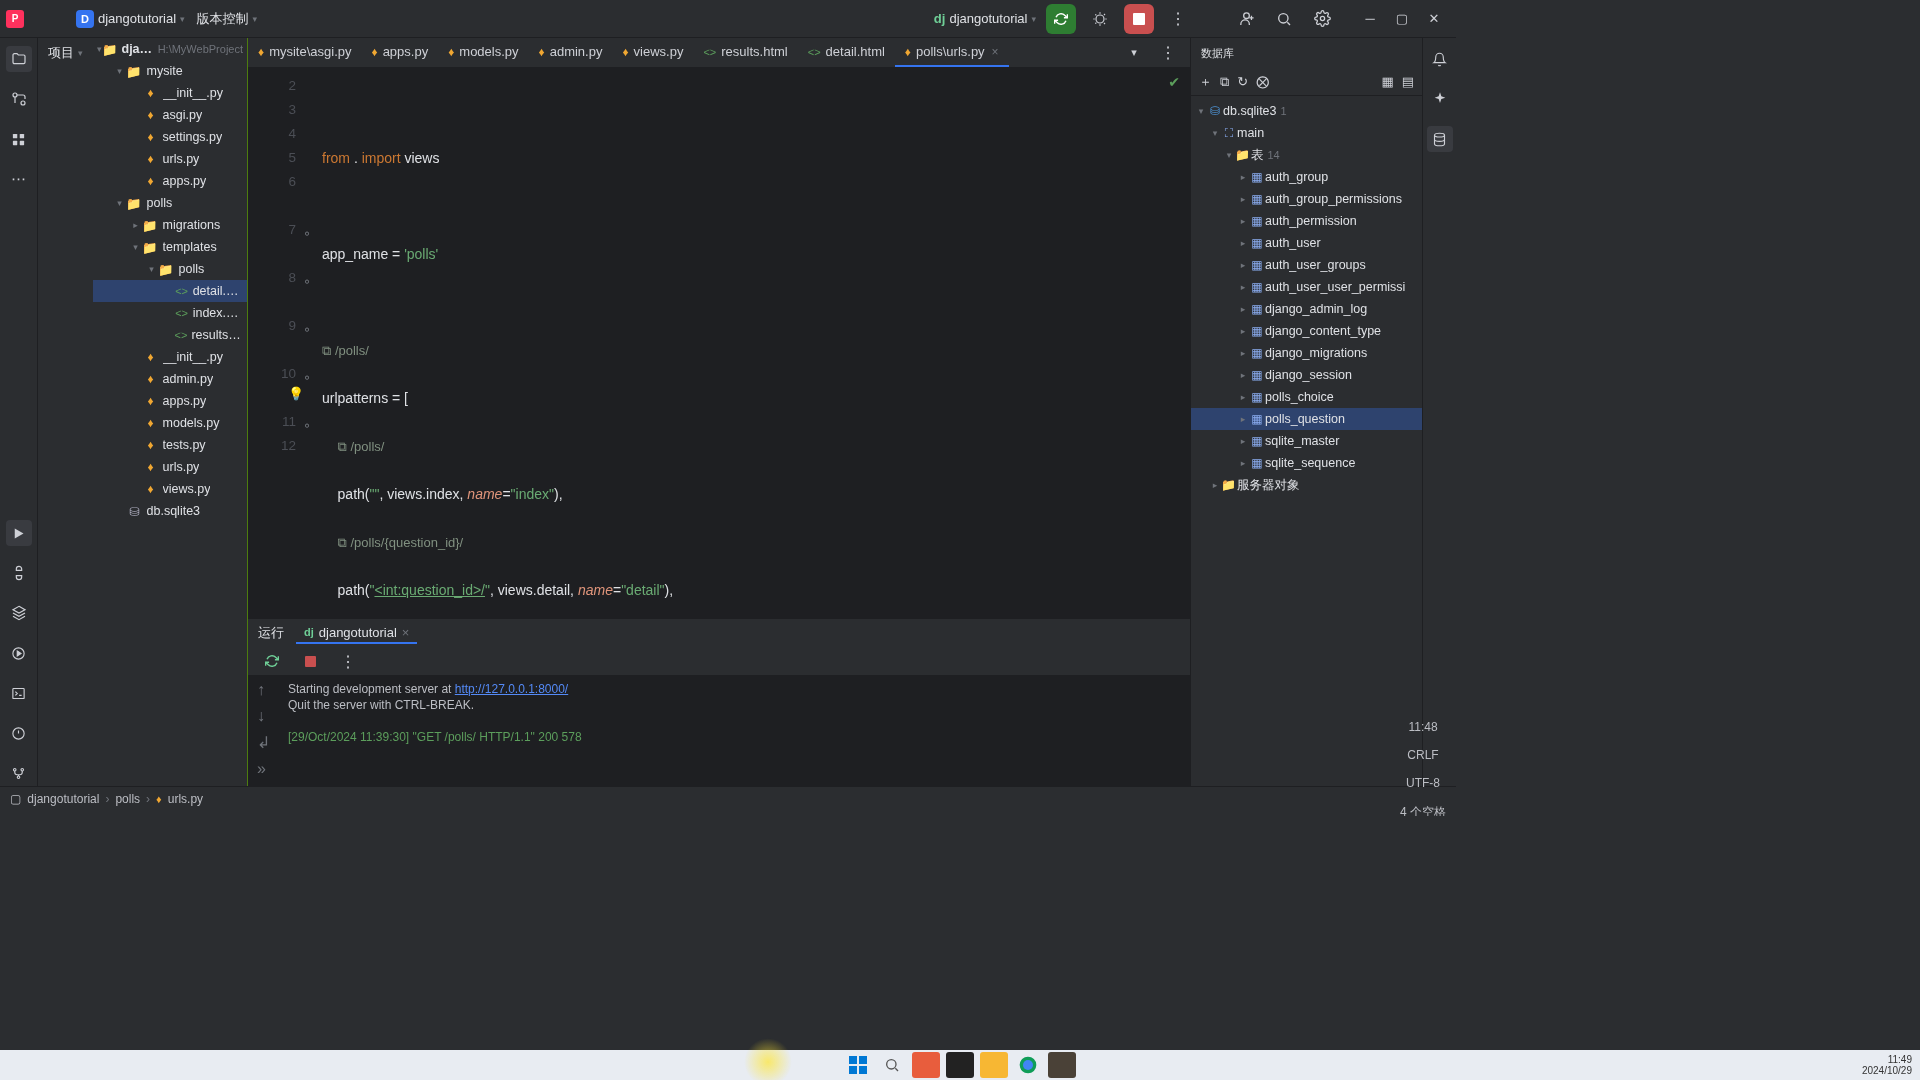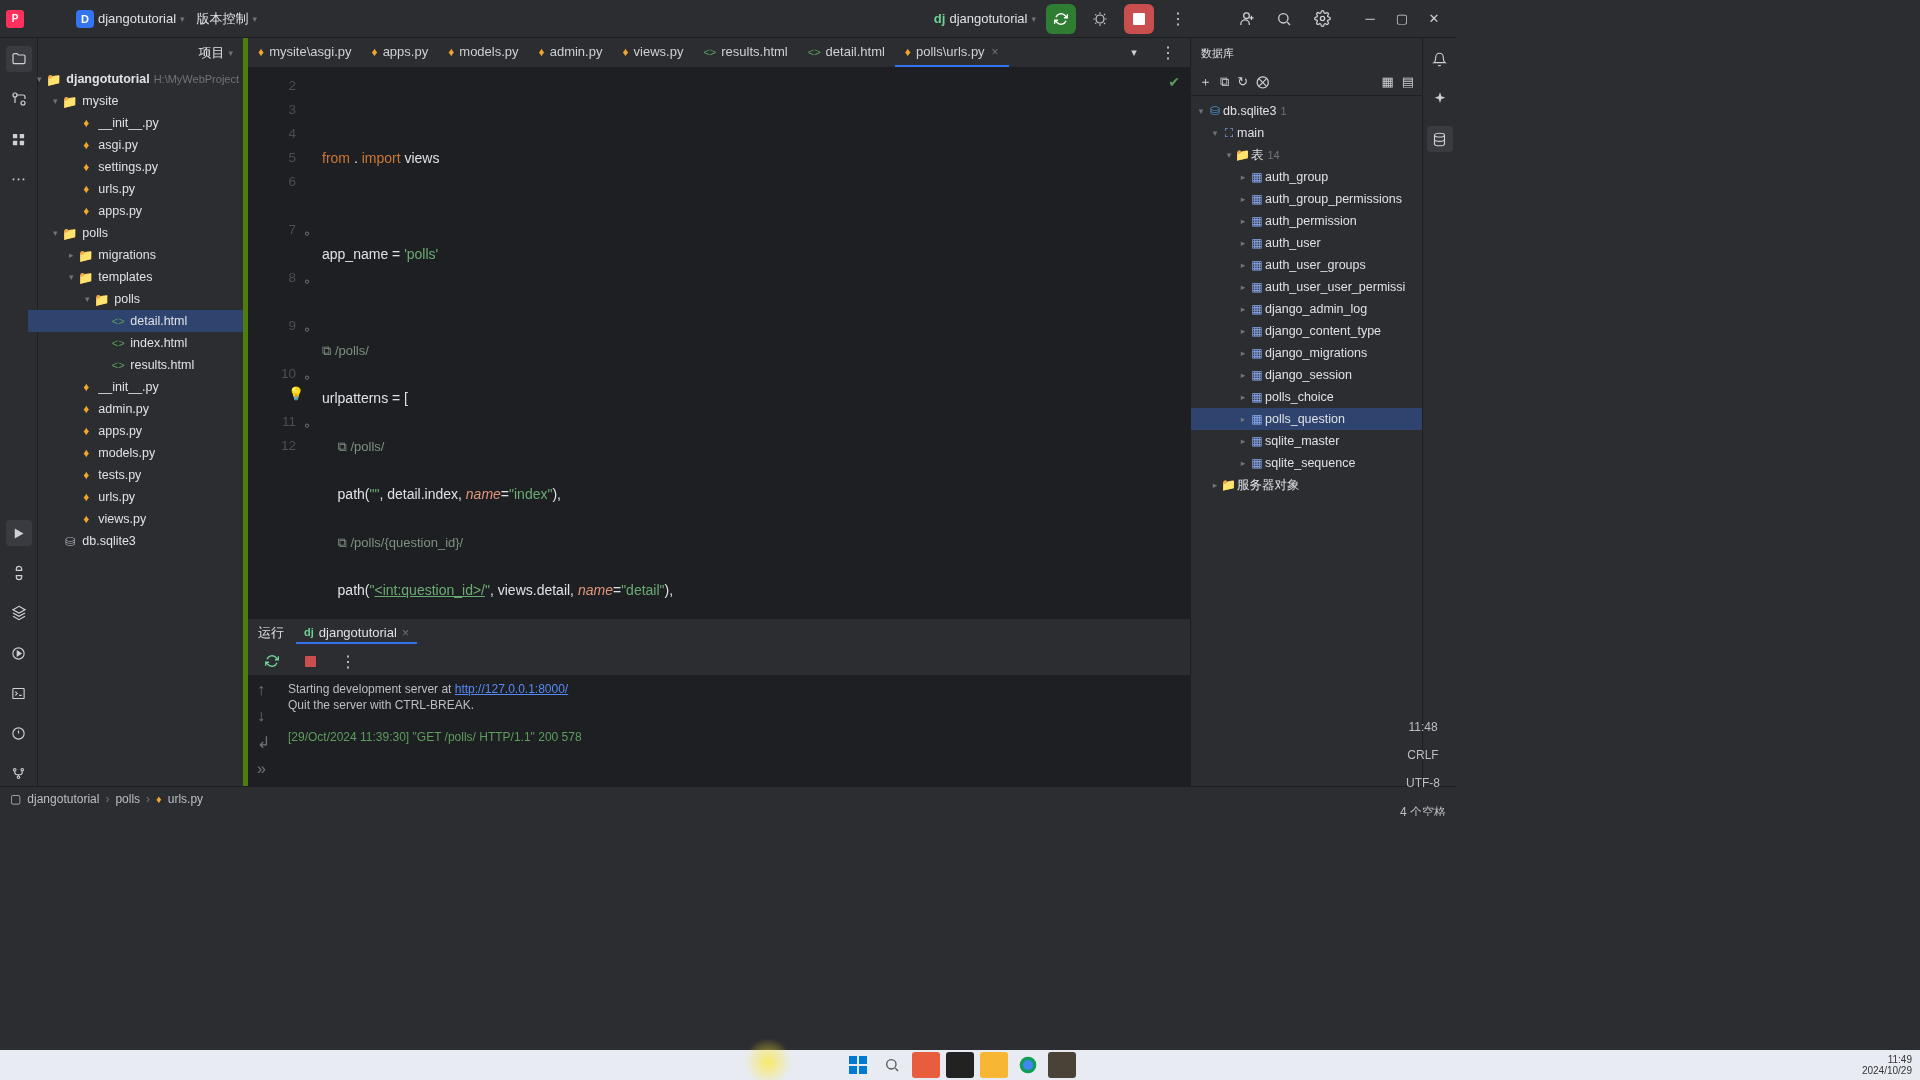--- a/index.html
+++ b/index.html
@@ -26,21 +26,21 @@
 .main { display:flex; height: calc(100% - 38px - 30px); }
 .farleft { width:38px; background:#2b2d30; border-right:1px solid #1e1f22; display:flex; flex-direction:column; align-items:center; padding-top:8px; gap:14px;}
 .farleft .tool { width:26px;height:26px;display:flex;align-items:center;justify-content:center;border-radius:4px;cursor:pointer;color:#ced0d6;font-size:15px;}
 .farleft .tool.active { background:#393b40; }
 .farleft .spacer { flex:1; }
 .farright { width:34px; background:#2b2d30; border-left:1px solid #1e1f22; display:flex; flex-direction:column; align-items:center; padding-top:8px; gap:14px;}
 .farright .tool { width:26px;height:26px;display:flex;align-items:center;justify-content:center;border-radius:4px;cursor:pointer;color:#ced0d6;font-size:15px;}
 .farright .tool.active { background:#393b40; }
 
 
-.project { width:210px; background:#2b2d30; border-right:5px solid #4d7c0f; display:flex; flex-direction:column;align-items:flex-end; }
+.project { width:210px; background:#2b2d30; border-right:1px solid #4d7c0f; display:flex; flex-direction:row; }
 .project .header { height:30px; display:flex; align-items:center; padding:0 10px; font-size:13px; gap:4px; cursor:pointer;}
 .tree { flex:1; overflow:auto; font-size:12.5px; }
 .tree-row { display:flex; align-items:center; height:22px; cursor:pointer; padding-right:4px;}
 .tree-row.selected { background:#2e436e; }
 .tree-row .arrow { width:14px; text-align:center; color:#6f737a; font-size:9px;}
 .tree-row .icon { width:16px; margin-right:4px; display:flex; align-items:center; justify-content:center;}
 .py-i { color:#f0a732; font-size:12px; font-weight:bold;}
 .html-i { color:#5c9e5c; font-size:11px; }
 .dir-i { color:#ced0d6; }
 .tree-row .label { white-space:nowrap; overflow:hidden; text-overflow:ellipsis;}
@@ -408,21 +408,21 @@
       </div>
       <div class="code">
 <div class="line"></div>
 <div class="line"><span class="kw">from</span><span> . </span><span class="kw">import</span><span> views</span></div>
 <div class="line"></div>
 <div class="line"><span>app_name = </span><span class="st">'polls'</span></div>
 <div class="line"></div>
 <div class="line"><span class="url-hint">⧉ </span><span class="url-hint">/polls/</span></div>
 <div class="line">urlpatterns = [</div>
 <div class="line">    <span class="url-hint">⧉ </span><span class="url-hint">/polls/</span></div>
-<div class="line"><span>    path(</span><span class="st">""</span><span>, detail.index, </span><span class="pm">name</span><span>=</span><span class="st">"index"</span><span>),</span></div>
+<div class="line"><span>    path(</span><span class="st">""</span><span>, views.index, </span><span class="pm">name</span><span>=</span><span class="st">"index"</span><span>),</span></div>
 <div class="line">    <span class="url-hint">⧉ </span><span class="url-hint">/polls/{question_id}/</span></div>
 <div class="line"><span>    path(</span><span class="st">"</span><span class="st" style="text-decoration:underline;">&lt;int:question_id&gt;/</span><span class="st">"</span><span>, views.detail, </span><span class="pm">name</span><span>=</span><span class="st">"detail"</span><span>),</span></div>
 
 
 
 
 
       </div>
       <div class="bulb">💡</div>
     </div>

